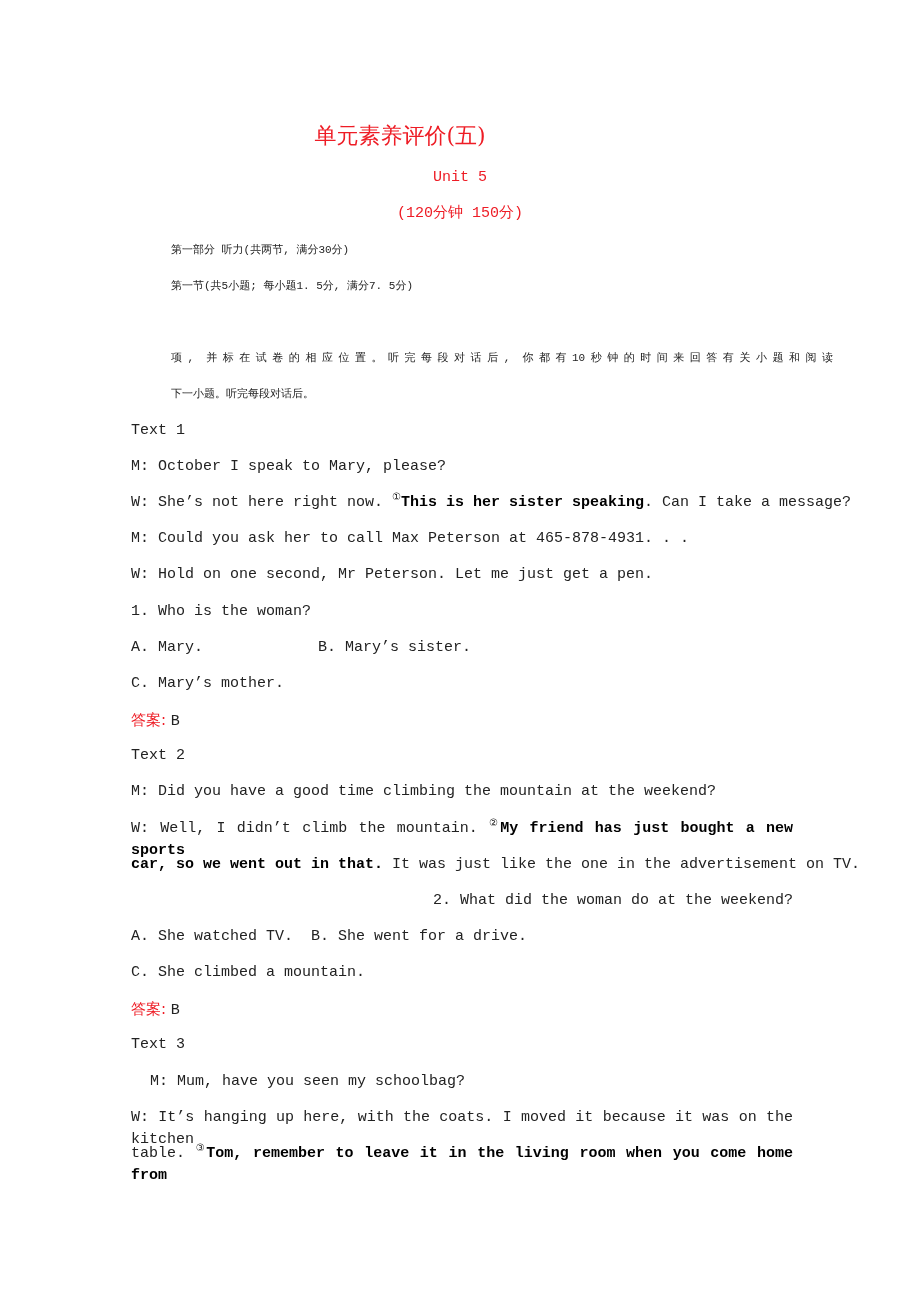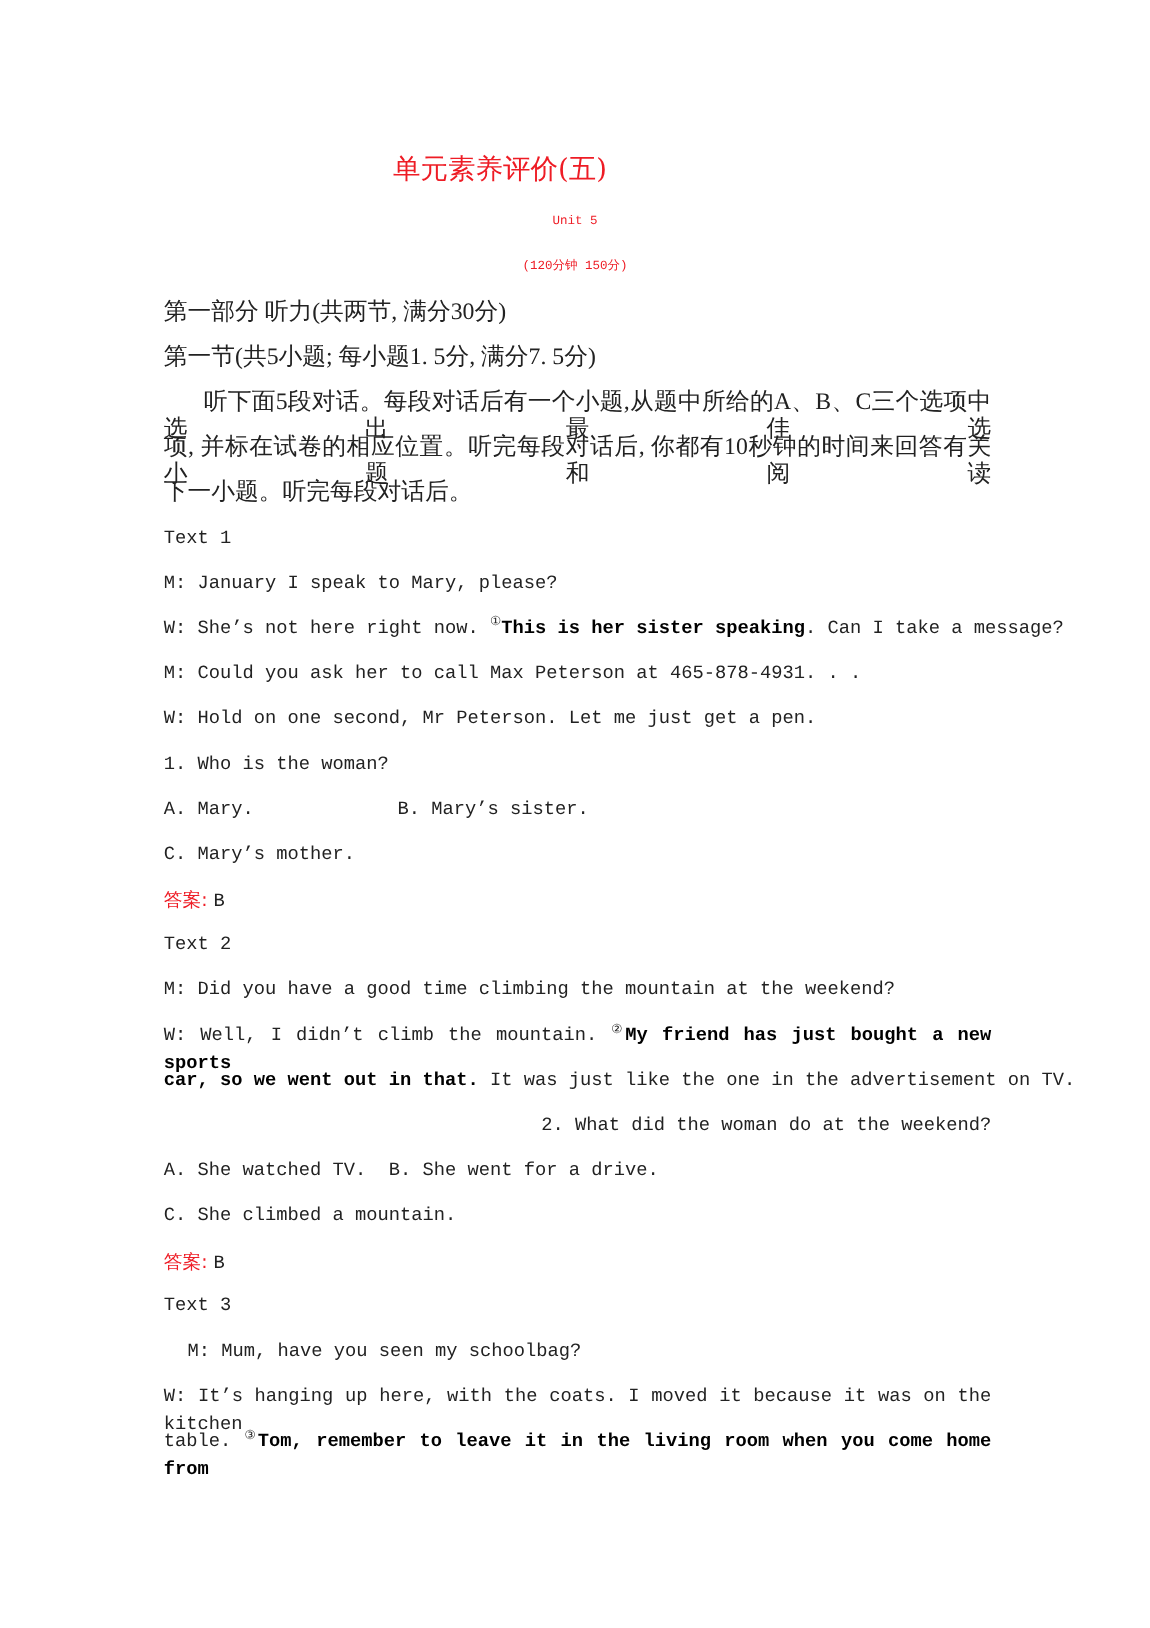--- a/index.html
+++ b/index.html
@@ -4,52 +4,51 @@
   <style>
     html, body { margin: 0; padding: 0; background: #ffffff; }
     body { width: 920px; height: 1302px; position: relative; overflow: hidden; }
     .page { position: absolute; left: 0; top: 0; width: 920px; height: 1302px; background: #fff; }
     .title {
       position: absolute; left: 0; width: 800px; top: 120px; text-align: center;
       font-family: "DejaVu Serif", serif; font-size: 22px; color: #ee1c25; line-height: 32px;
     }
     .subtitle {
       position: absolute; left: 0; width: 920px; text-align: center;
-      font-family: "Liberation Mono", monospace; font-size: 10px; color: #ee1c25; line-height: 22px;
+      font-family: "Liberation Mono", monospace; font-size: 15px; color: #ee1c25; line-height: 22px;
     }
     .line {
       position: absolute; left: 131px; width: 662px;
       font-family: "Liberation Mono", "DejaVu Sans Mono", monospace;
       font-size: 15px; color: #222; line-height: 22px; white-space: nowrap;
     }
-    .line.cn { font-family: Liberation Serif, serif; font-size: 19px; }
+    .line.cn { font-family: Liberation Mono, monospace; font-size: 11px; margin-left: 40px; }
     .line.justify { text-align: justify; text-align-last: justify; white-space: normal; }
     .indent { text-indent: 32px; }
     .b { font-weight: bold; color: #000; margin-top: 14px; }
     .red { color: #ee1c25; font-family: "DejaVu Sans", sans-serif; }
     sup.num { font-size: 10px; vertical-align: 6px; line-height: 0; color: #222; }
     .opt-b { position: absolute; left: 187px; }
   </style>
 </head>
 <body>
 
 <div class="page">
 
   <div class="title">单元素养评价(五)</div>
   <div class="subtitle" style="top:167px;">Unit 5</div>
   <div class="subtitle" style="top:203px;">(120分钟  150分)</div>
 
   <div class="line cn" style="top:239px;">第一部分  听力(共两节, 满分30分)</div>
   <div class="line cn" style="top:275px;">第一节(共5小题; 每小题1. 5分, 满分7. 5分)</div>
-  <div class="line cn justify indent" style="top:311px;">听下面5段对话。每段对话后有一个小题,从题中所给的A、B、C三个选项中选出最佳选</div>
   <div class="line cn justify" style="top:347px;">项, 并标在试卷的相应位置。听完每段对话后, 你都有10秒钟的时间来回答有关小题和阅读</div>
   <div class="line cn" style="top:383px;">下一小题。听完每段对话后。</div>
 
   <div class="line" style="top:420px;">Text 1</div>
-  <div class="line" style="top:456px;">M: January I speak to Mary, please?</div>
+  <div class="line" style="top:456px;">M: October I speak to Mary, please?</div>
   <div class="line" style="top:492px;">
     <span>W: She’s not here right now. </span><sup class="num">①</sup><span class="b">This is her sister speaking</span><span>. Can I take a message?</span>
   </div>
   <div class="line" style="top:528px;">M: Could you ask her to call Max Peterson at 465-878-4931. . .</div>
   <div class="line" style="top:564px;">W: Hold on one second, Mr Peterson. Let me just get a pen.</div>
   <div class="line" style="top:601px;">1. Who is the woman?</div>
   <div class="line" style="top:637px;">
     <span>A. Mary.</span>
     <span class="opt-b">B. Mary’s sister.</span>
   </div>

